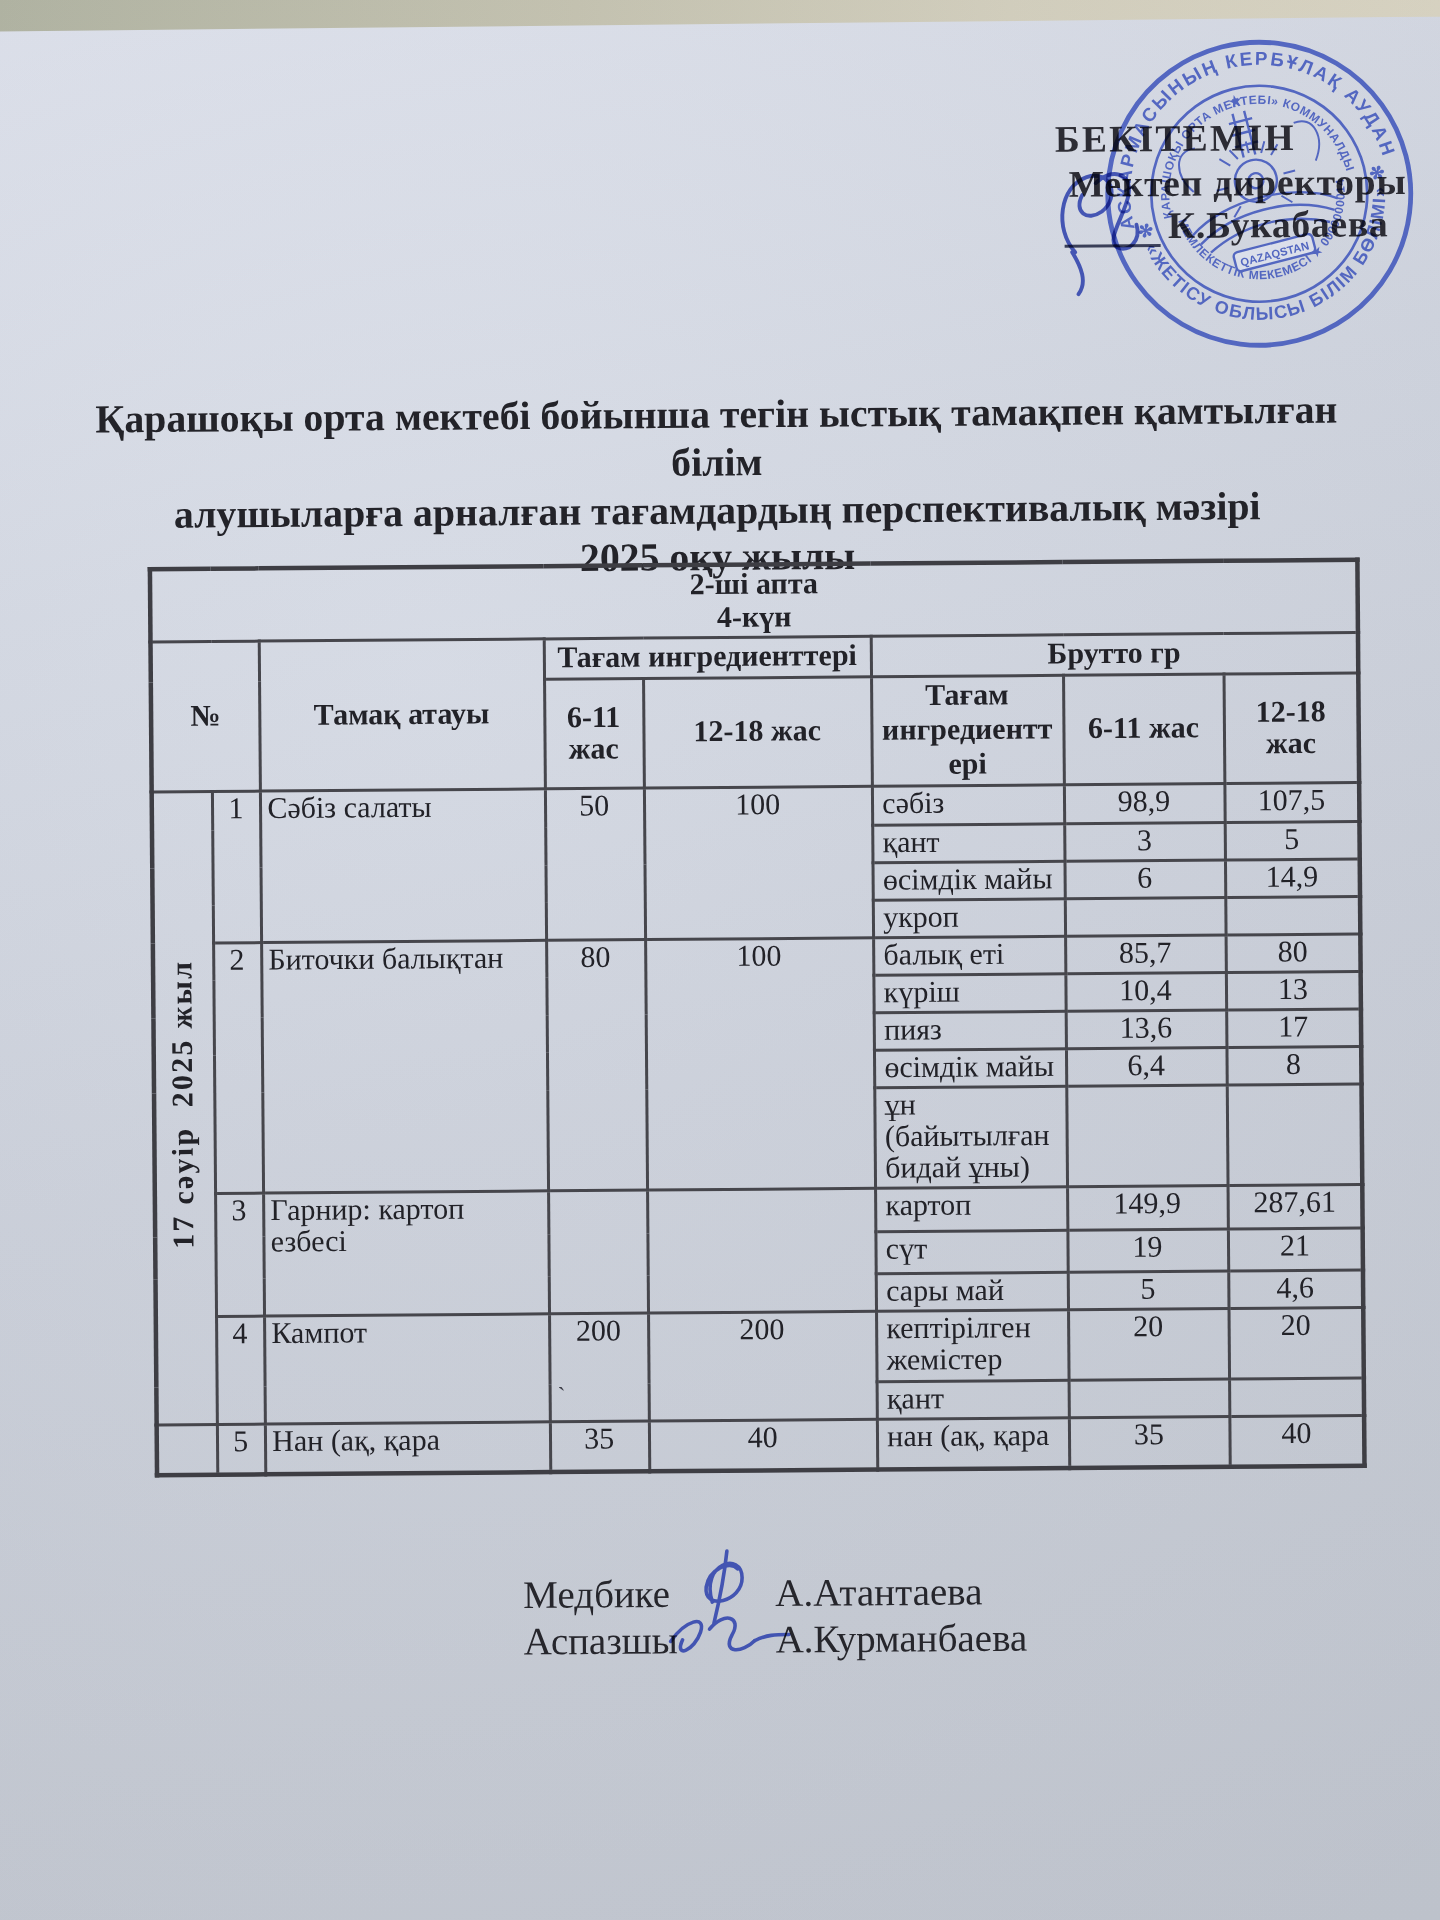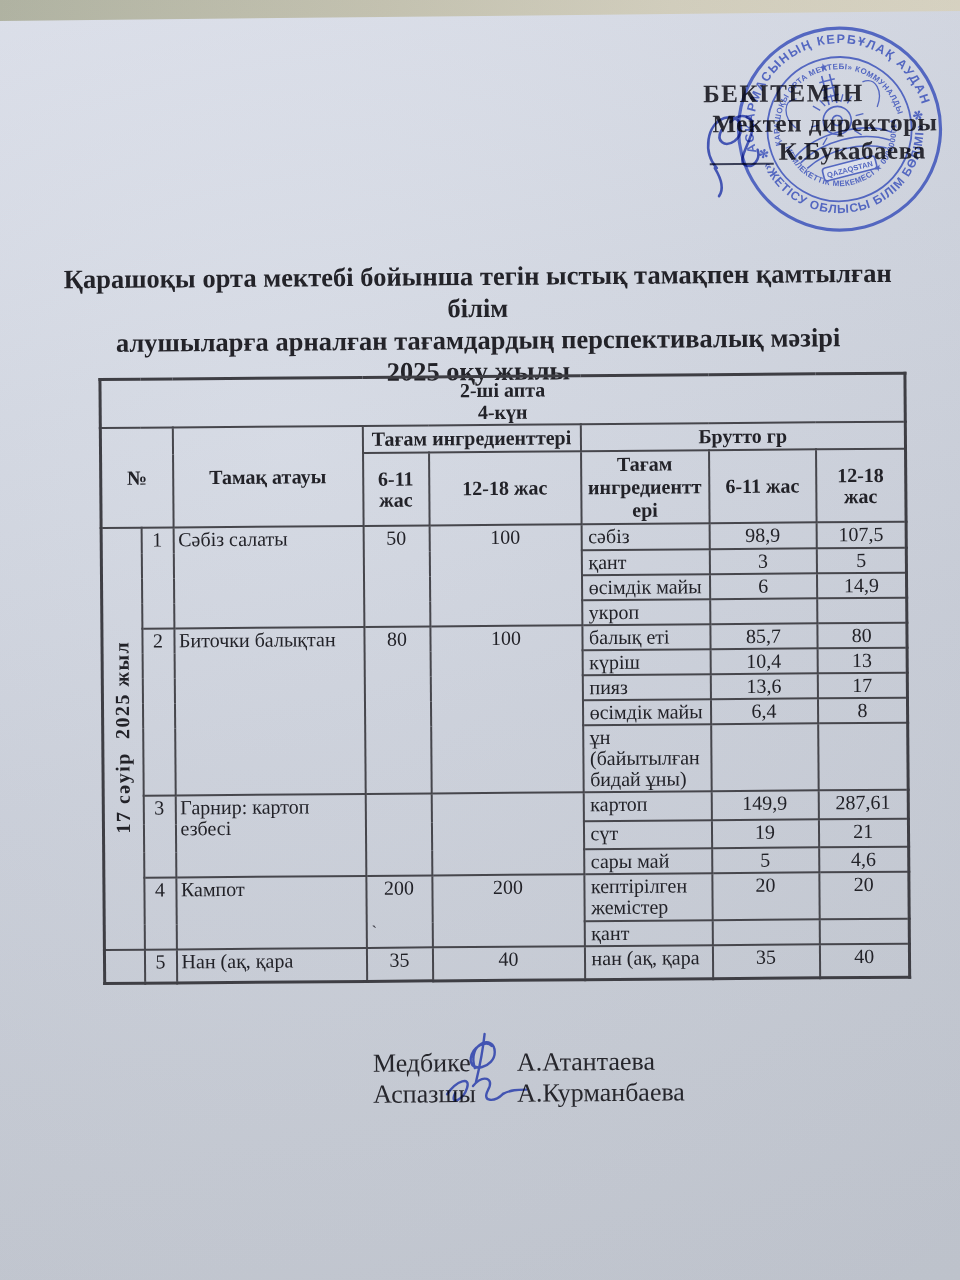--- a/index.html
+++ b/index.html
@@ -42,21 +42,21 @@
   th.wrapb{word-break:break-word;line-height:1.15;}
   .week-cell{text-align:center;font-weight:bold;vertical-align:middle;line-height:1.0;}
   .week-cell div{padding:1px 0;}
   td.date-cell{vertical-align:middle;text-align:center;padding:0;}
   .vert{display:inline-block;writing-mode:vertical-rl;transform:rotate(180deg);
         font-weight:bold;font-size:20px;white-space:pre;letter-spacing:1.5px;}
 
   
   .footer{position:absolute;left:345px;top:1048px;width:340px;font-size:26px;color:#26262c;}
   .footer-row{position:relative;height:31px;}
-  .footer-row .role{position:absolute;left:0;top:0;margin-left:24px;}
+  .footer-row .role{position:absolute;left:0;top:0;}
   .footer-row .name{position:absolute;left:168px;top:0;}
   .sig-footer{position:absolute;left:425px;top:1030px;mix-blend-mode:multiply;}
 
   .stray-mark{position:absolute;left:369px;top:922px;font-size:16px;color:#3c3c46;}
   [data-interactable]{cursor:default;}
 </style>
 </head>
 <body>
 
 <div class="photo" data-interactable="false">

